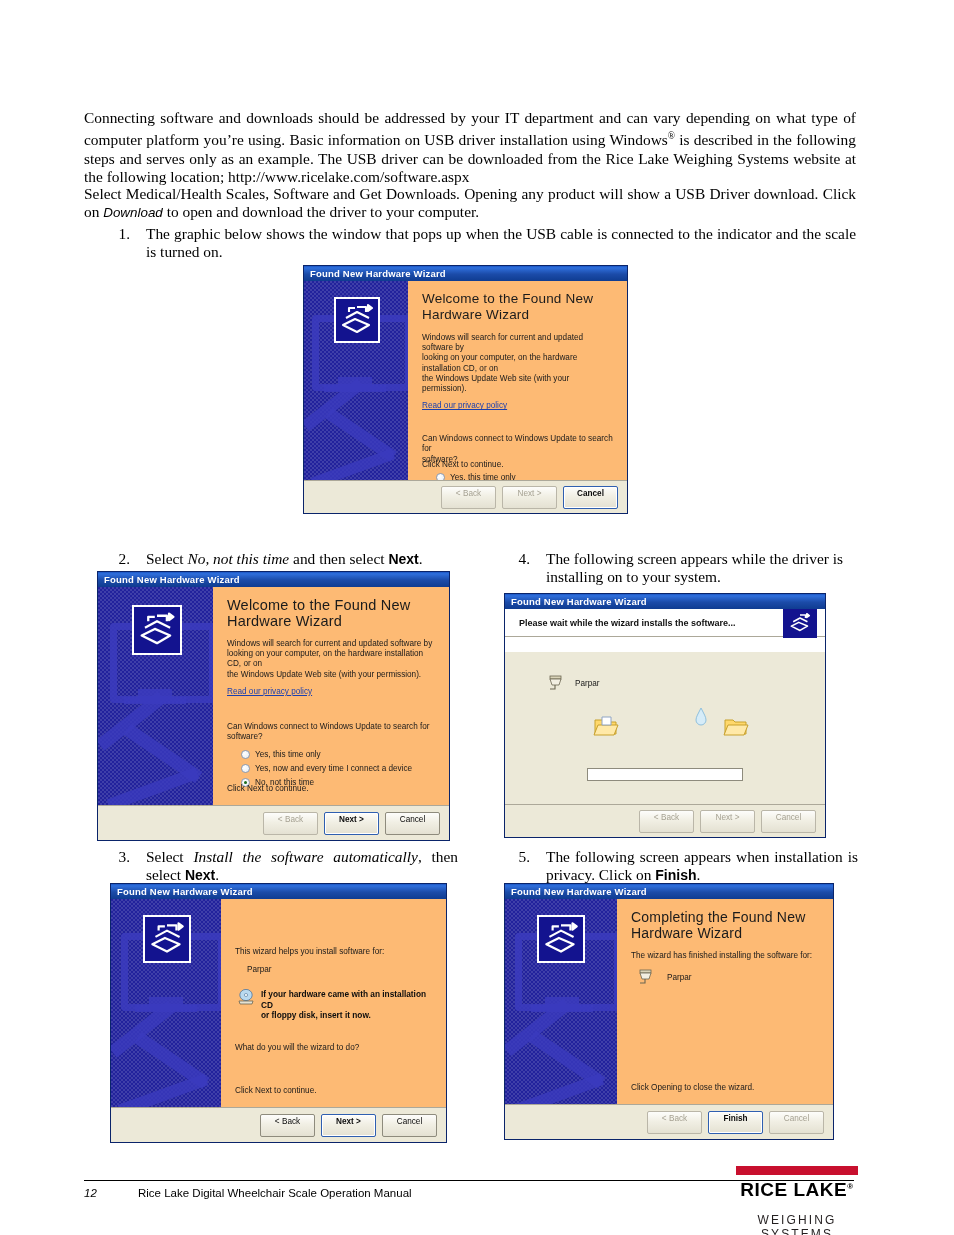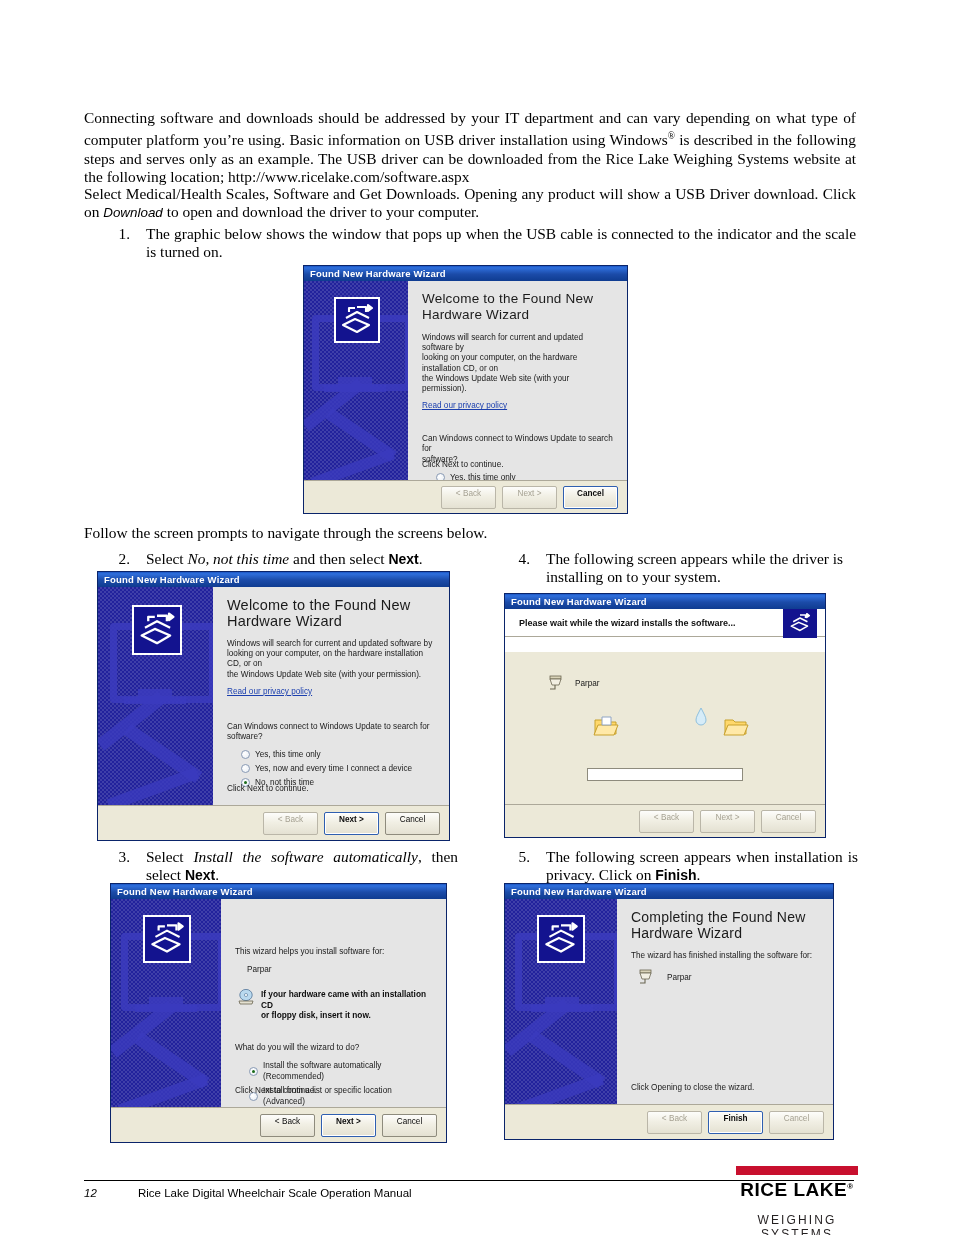--- a/index.html
+++ b/index.html
@@ -136,21 +136,21 @@
     background: #13138f;
     border: 2px solid #ffffff;
     box-sizing: border-box;
   }
   .wm .icon-chip svg { display:block; }
 
   
   .content {
     position: absolute;
     left: 104px; top: 0; right: 0; bottom: 0;
-    background: #e5e5e5;
+    background: #fdba74;
     padding: 10px 12px 4px 14px;
     box-sizing: border-box;
   }
   .big-head {
     font-family: "Liberation Sans", sans-serif;
     font-size: 13.5px;
     color: #1b1b1b;
     line-height: 16px;
     letter-spacing: .2px;
     margin-bottom: 10px;
@@ -449,23 +449,20 @@
         <div class="q" style="position:absolute; left:14px; bottom:43px;">Click Next to continue.</div>
       </div>
       <div class="btnbar">
         <div class="btn disabled">&lt; Back</div>
         <div class="btn disabled">Next &gt;</div>
         <div class="btn focus">Cancel</div>
       </div>
     </div>
   </div>
 
-  <div class="para nojust" style="left:84px; top:524px; width:772px;">
-    <span>Follow the screen prompts to navigate through the screens below.</span>
-  </div>
 
   <div class="listitem" style="left:108px; top:550px; width:350px;">
     <span class="num">2.</span>
     <span class="body"><span>Select </span><i class="it">No, not this time</i><span> and then select </span><b class="bd">Next</b><span>.</span></span>
   </div>
 
   <div class="listitem" style="left:508px; top:550px; width:350px;">
     <span class="num">4.</span>
     <span class="body">The following screen appears while the driver is installing on to your system.</span>
   </div>
@@ -622,30 +619,20 @@
             <ellipse cx="9" cy="6" rx="6.2" ry="5.6" fill="#b9d9ef" stroke="#5d7fa0" stroke-width="0.9"></ellipse>
             <ellipse cx="9" cy="6" rx="1.6" ry="1.5" fill="#ffffff" stroke="#5d7fa0" stroke-width="0.7"></ellipse>
             <path d="M2 12 L16 12 L15 15 L3 15 Z" fill="#e4e1d2" stroke="#6b6652" stroke-width="0.8"></path>
           </svg>
           <div>
             <div>If your hardware came with an installation CD</div>
             <div>or floppy disk, insert it now.</div>
           </div>
         </div>
         <div class="q" style="margin-top:22px;">What do you will the wizard to do?</div>
-        <div class="radios">
-          <div class="radio-row">
-            <span class="rad on"></span>
-            <span>Install the software automatically (Recommended)</span>
-          </div>
-          <div class="radio-row">
-            <span class="rad"></span>
-            <span>Install from a list or specific location (Advanced)</span>
-          </div>
-        </div>
         <div class="q" style="position:absolute; left:14px; bottom:46px;">Click Next to continue.</div>
       </div>
       <div class="btnbar" style="height:35px;">
         <div class="btn">&lt; Back</div>
         <div class="btn focus">Next &gt;</div>
         <div class="btn">Cancel</div>
       </div>
     </div>
   </div>
 

